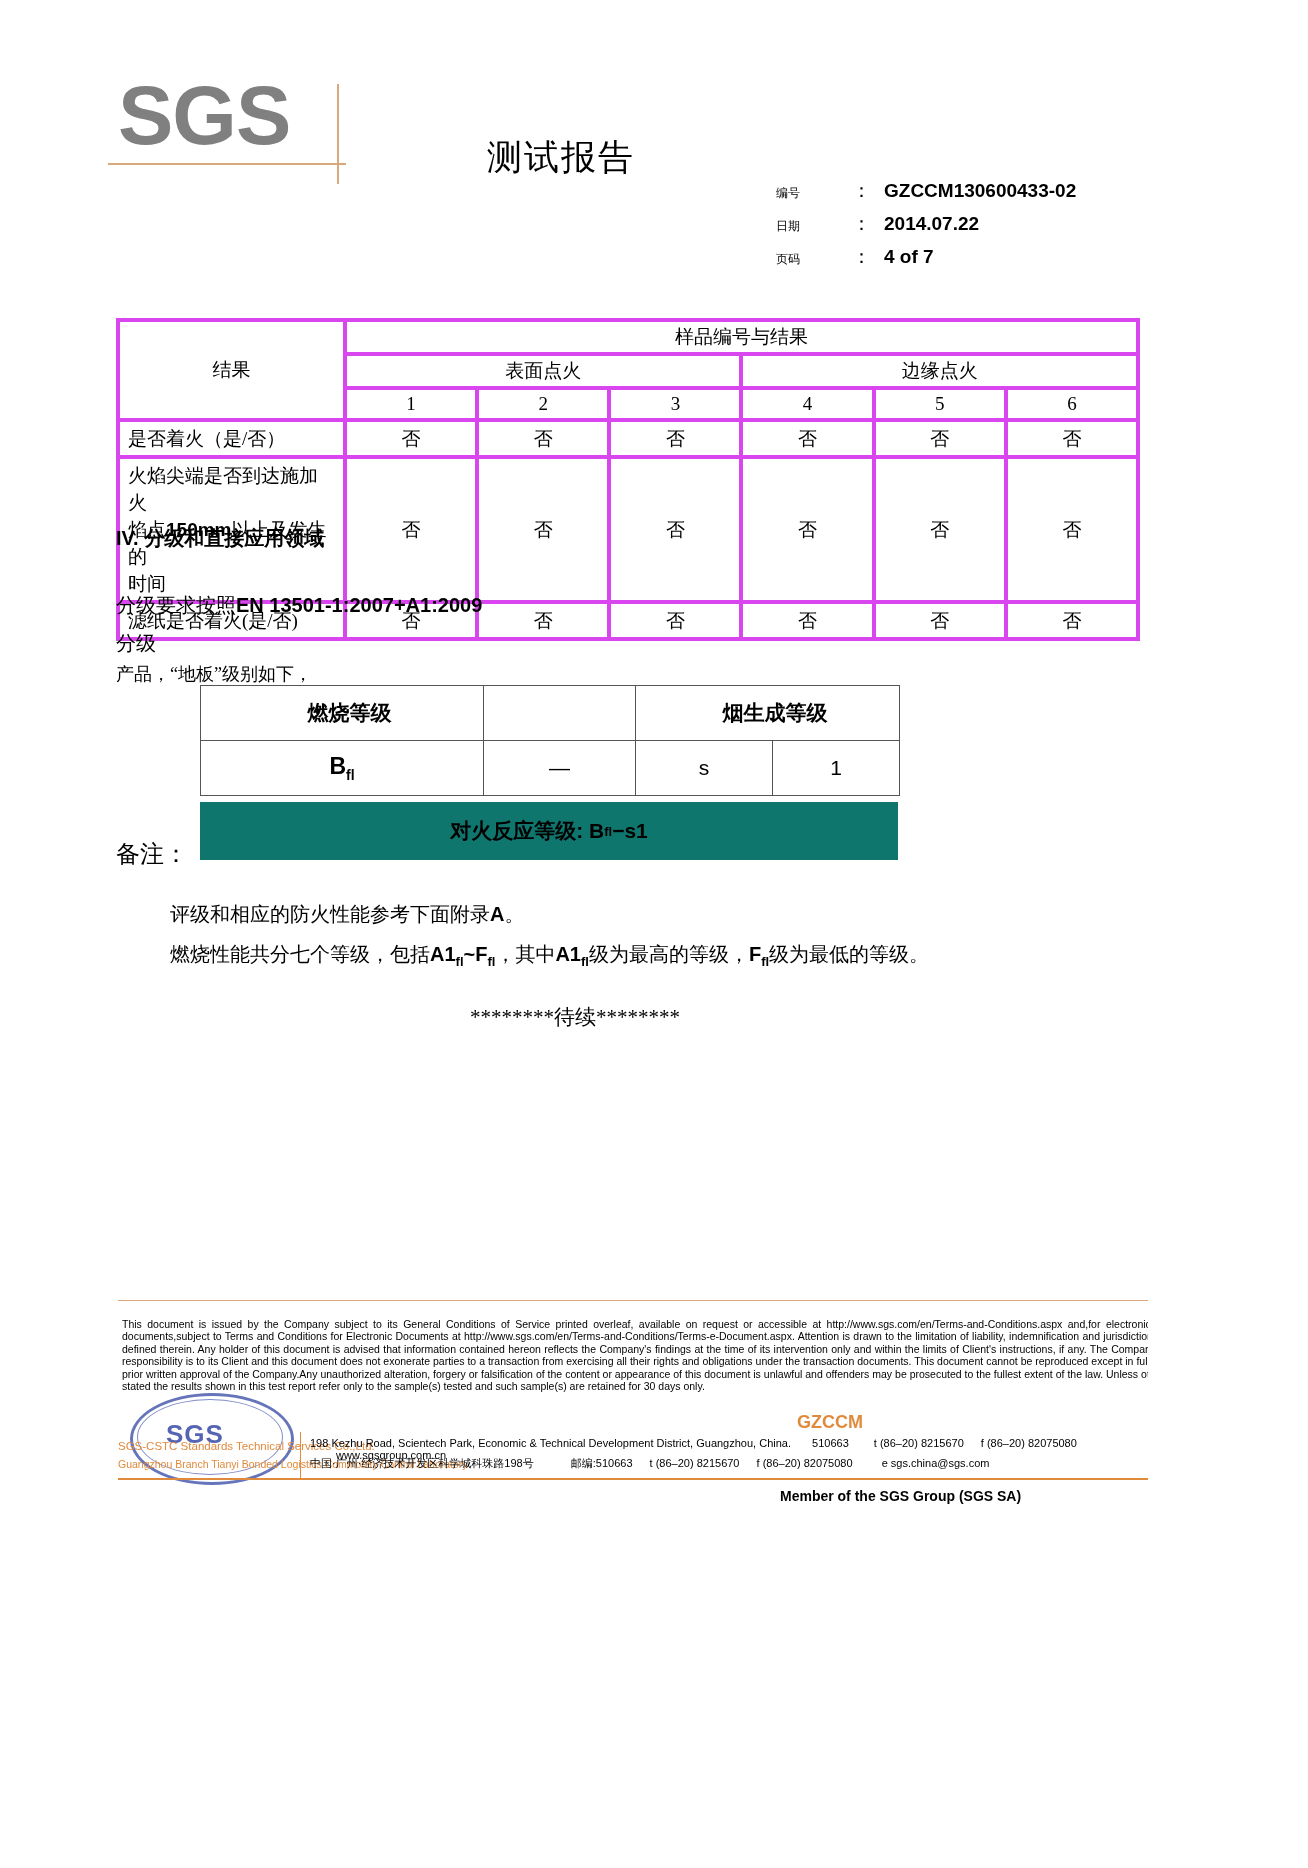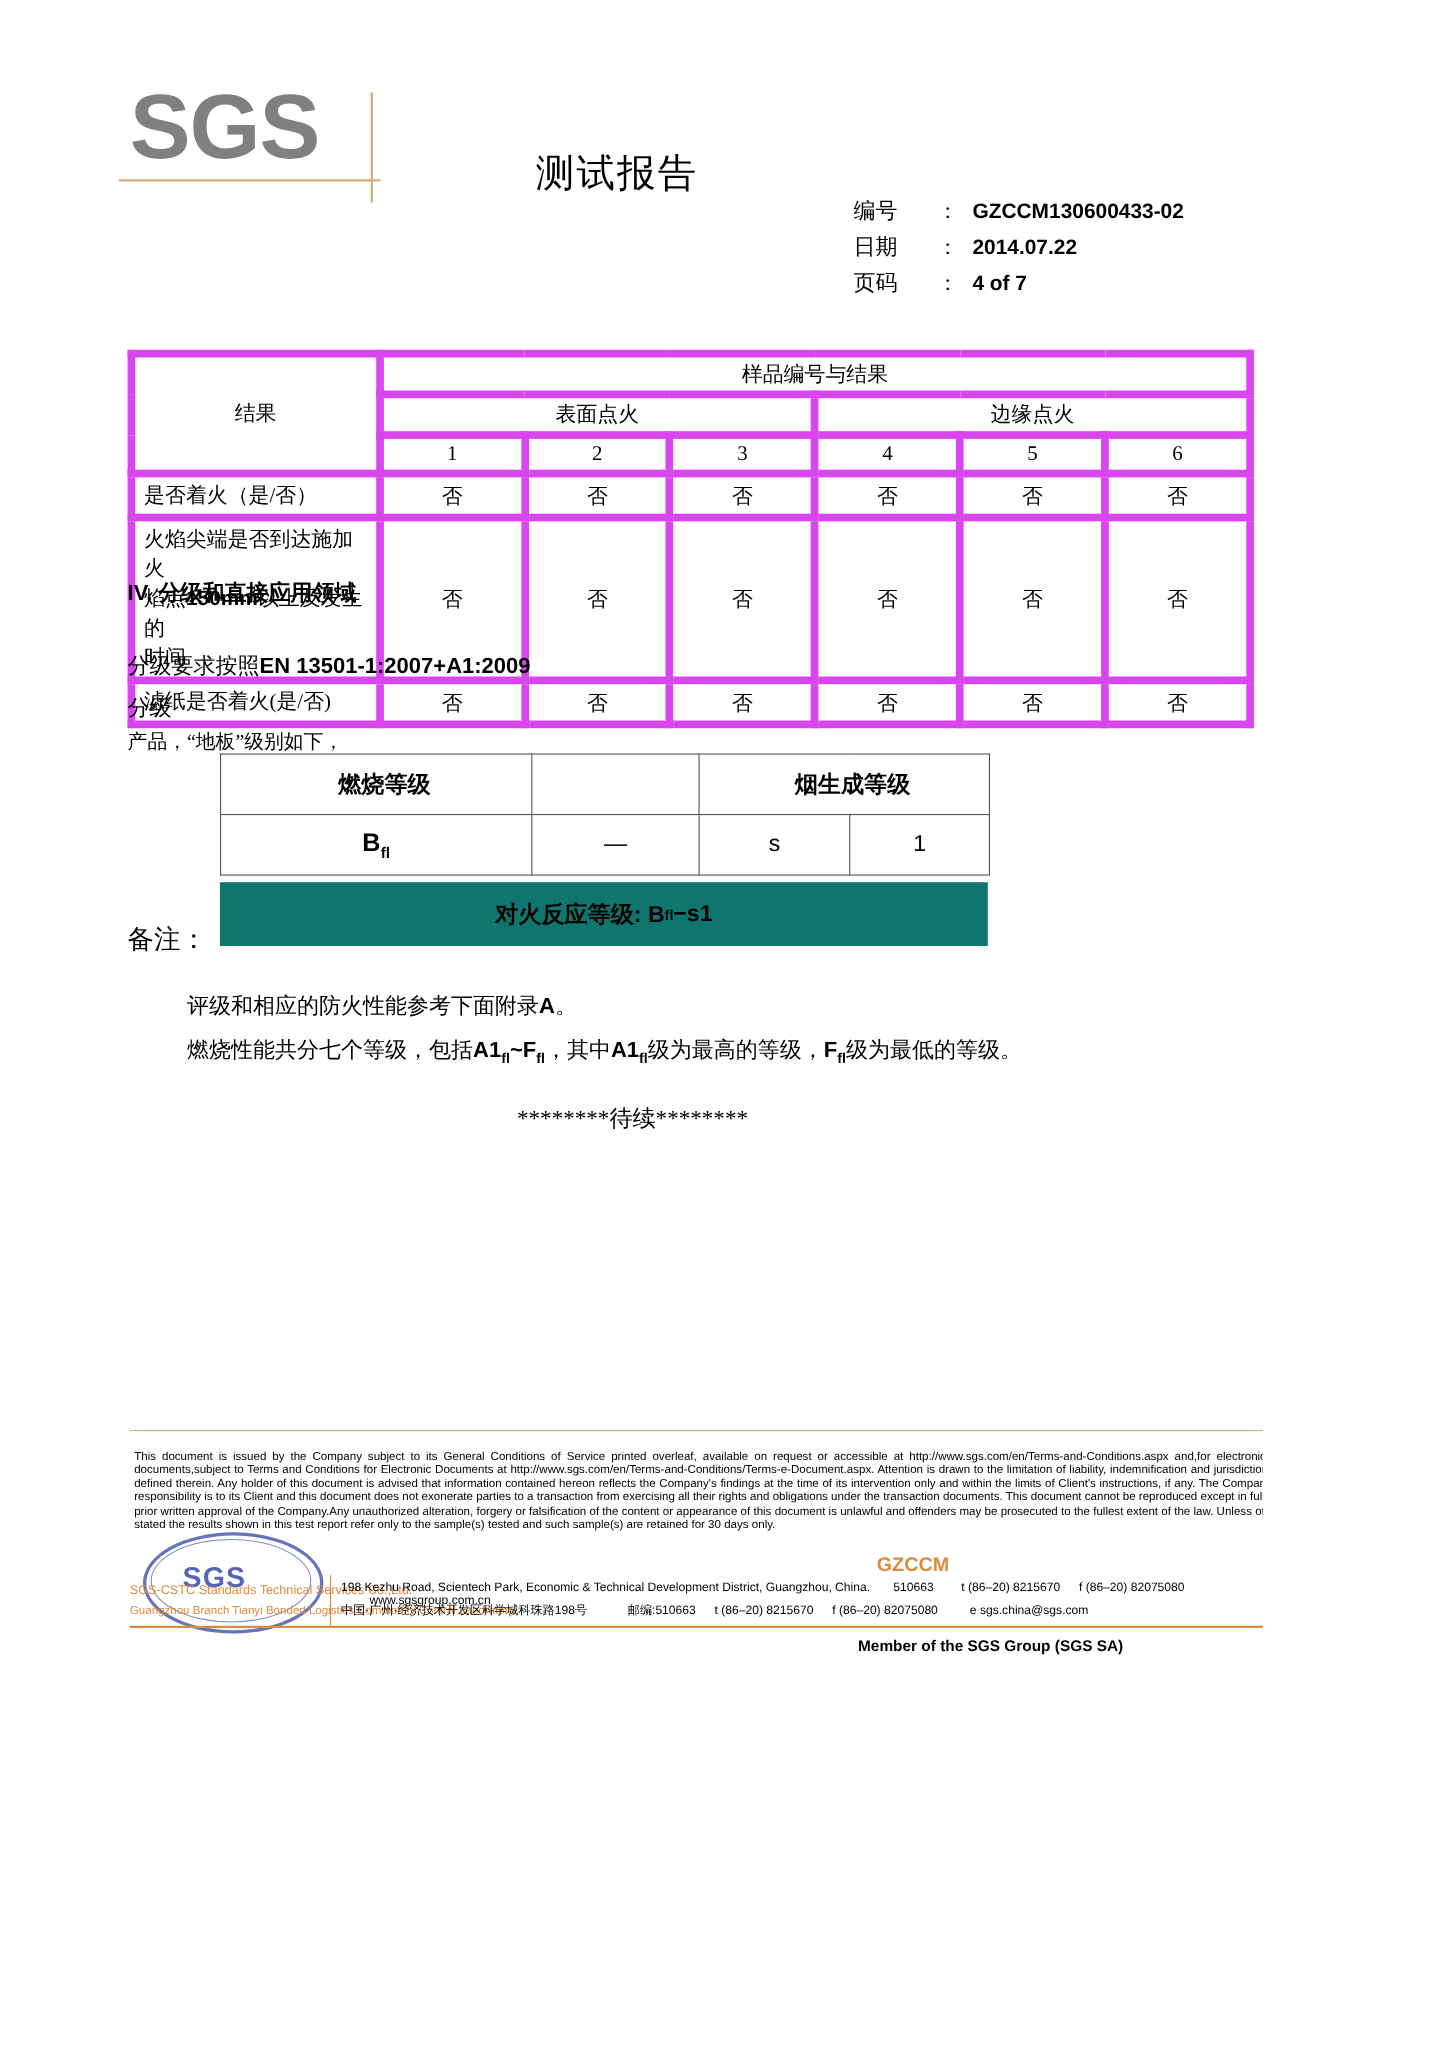--- a/index.html
+++ b/index.html
@@ -14,28 +14,28 @@
              line-height:92px;}
   .logo-vline{position:absolute;left:219px;top:14px;width:2px;height:100px;background:#d9a87c;}
   .logo-hline{position:absolute;left:-10px;top:93px;width:238px;height:2px;background:#d9a87c;}
 
   .doc-title{position:absolute;left:487px;top:134px;font-size:35px;
              font-family:"Liberation Serif","DejaVu Serif",serif;letter-spacing:2px;}
 
   .meta{position:absolute;left:776px;top:178px;
         font-family:"Liberation Sans","DejaVu Sans",sans-serif;font-size:19px;}
   .meta-row{display:flex;align-items:baseline;height:33px;}
-  .meta-label{width:76px;font-family:"Liberation Serif","DejaVu Serif",serif;font-size:20px;}
+  .meta-label{width:76px;font-family:"Liberation Serif","DejaVu Serif",serif;font-size:12px;}
   .meta-colon{width:32px;}
   .meta-value{font-weight:bold;font-size:19px;}
 
   
   .tbl{position:absolute;border-collapse:collapse;}
   #results-table{left:116px;top:318px;width:1024px;}
-  #results-table td,#results-table th{border:7px solid #d946ef;padding:0;font-weight:normal;
+  #results-table td,#results-table th{border:4px solid #d946ef;padding:0;font-weight:normal;
       font-family:"Liberation Serif","DejaVu Serif",serif;font-size:19px;text-align:center;}
   #results-table .lbl{text-align:left;padding:3px 8px;font-size:19px;line-height:27px;}
   .h-row td{height:30px;}
   .num-row td{height:28px;font-family:"Liberation Sans","DejaVu Sans",sans-serif;font-size:20px;}
   .mm{font-family:"Liberation Sans","DejaVu Sans",sans-serif;font-weight:bold;font-size:19px;}
 
   
   .sec-head{position:absolute;left:116px;top:525px;
             font-family:"Liberation Sans","DejaVu Sans",sans-serif;font-weight:bold;font-size:20px;}
   .p1{position:absolute;left:116px;top:592px;font-size:20px;}

